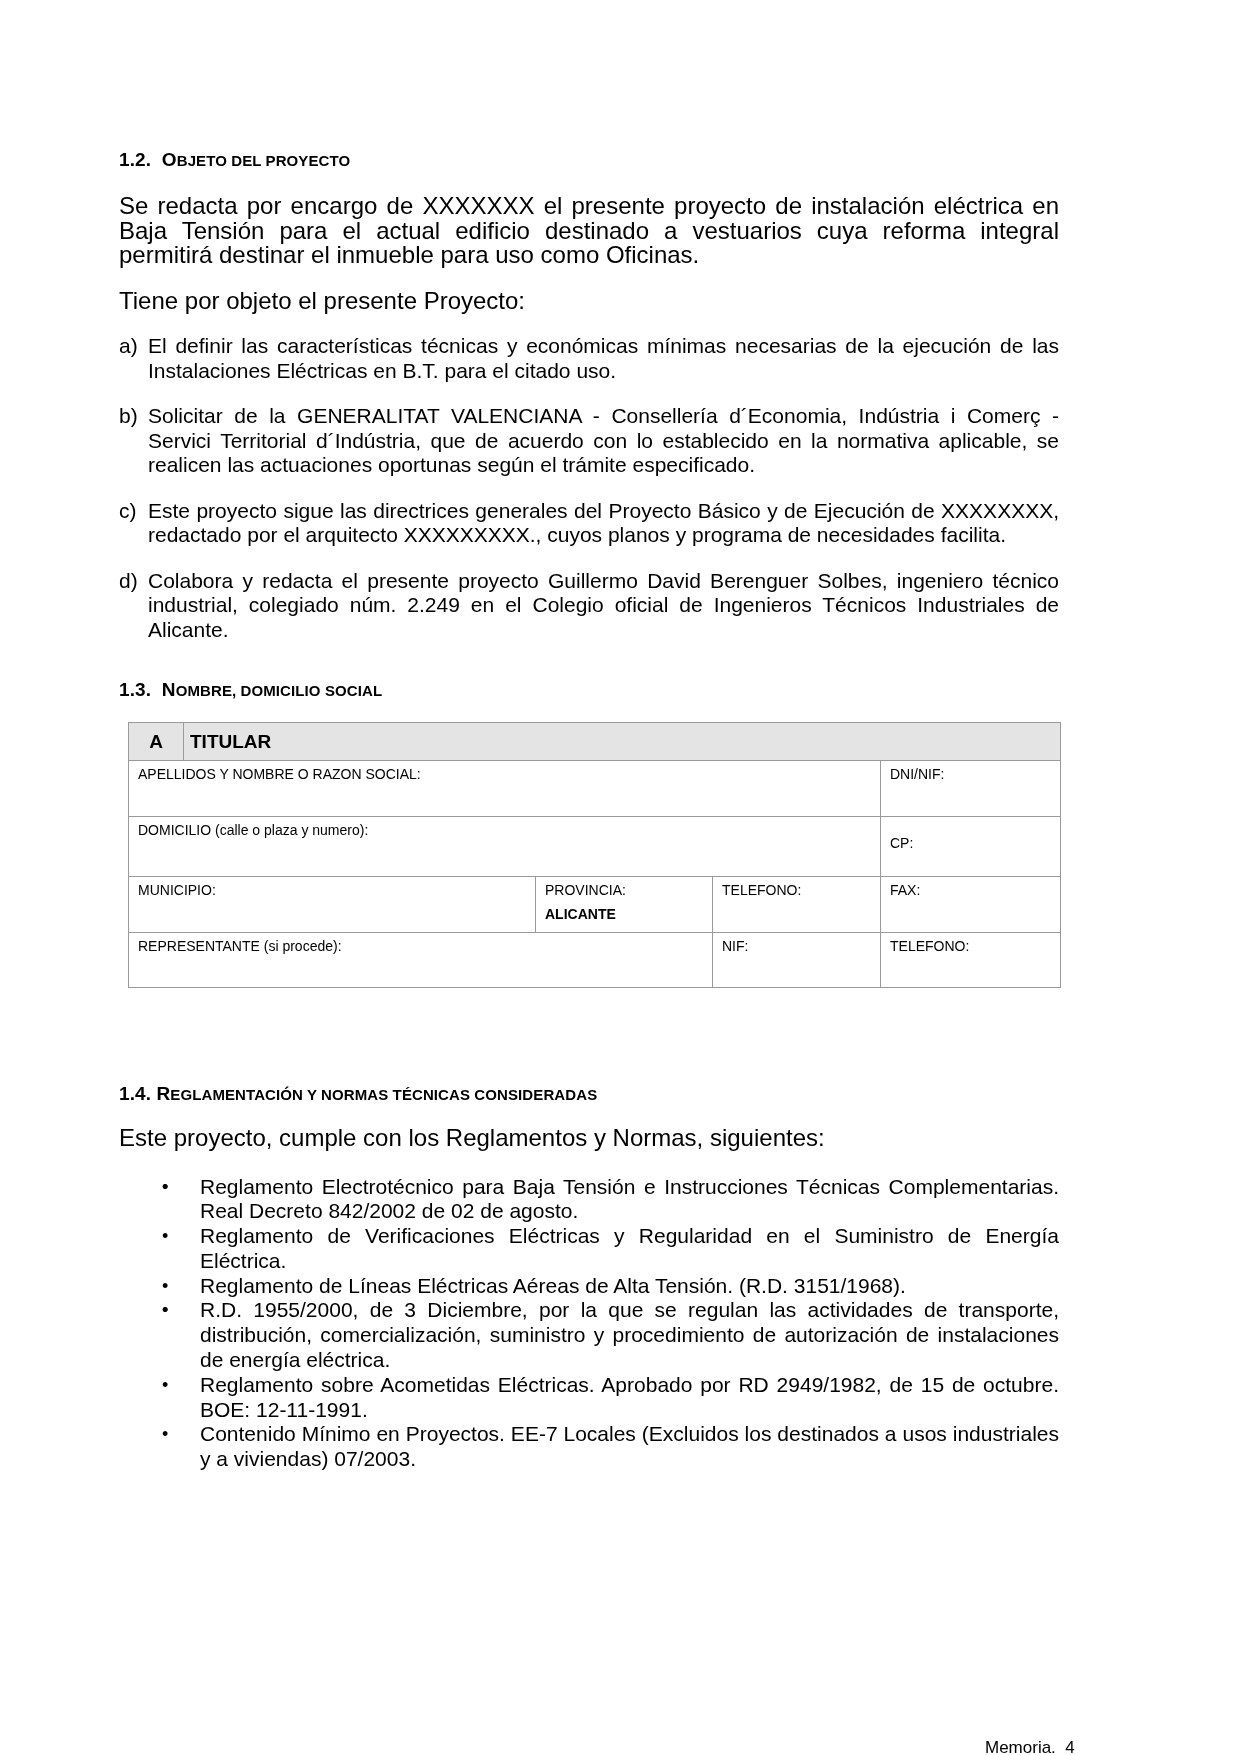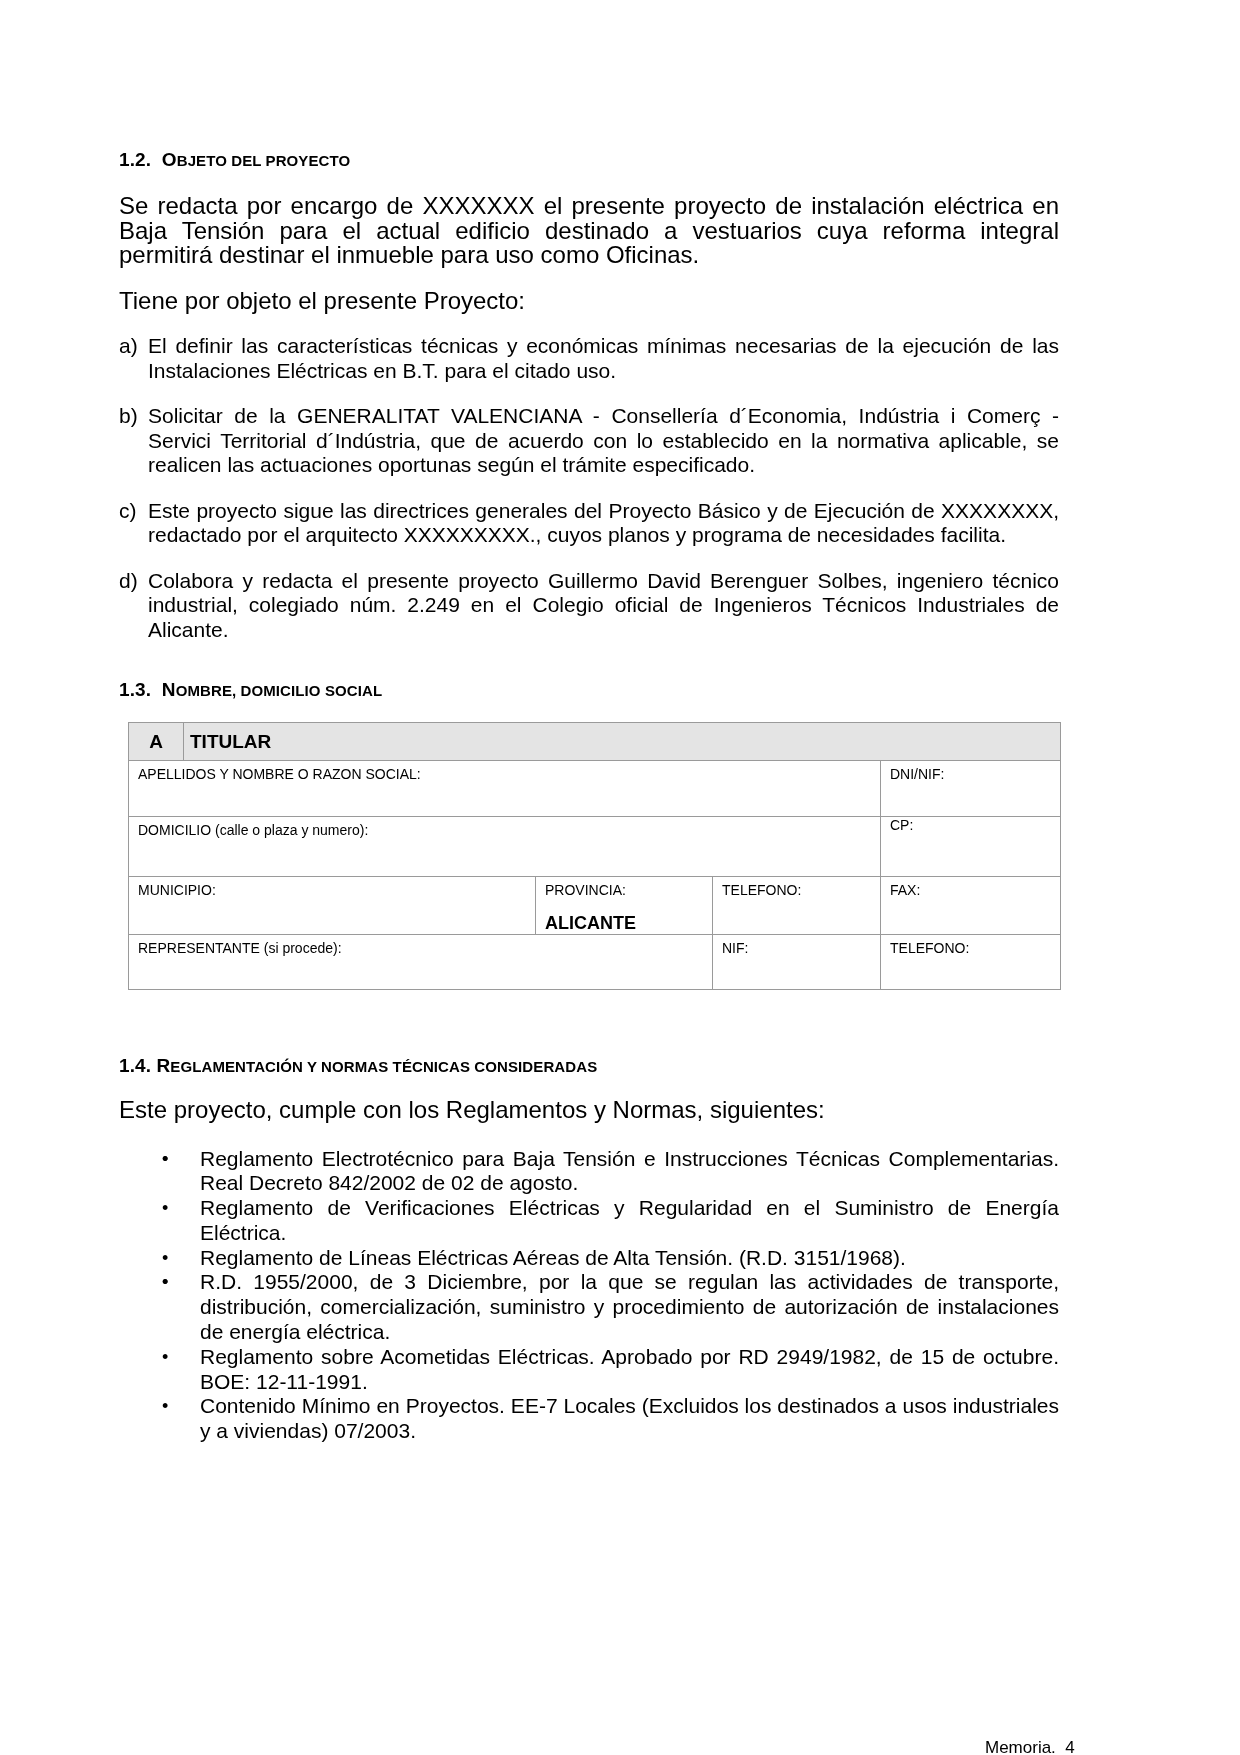--- a/index.html
+++ b/index.html
@@ -14,21 +14,21 @@
   .para { margin-top: 18px; }
   .item { position: relative; padding-left: 29px; font-size: 21px; line-height: 24.5px; text-align: justify; }
   .item .lbl { position: absolute; left: 0; top: 0; }
 
   table.form { border-collapse: collapse; width: 932px; margin-left: 9px; table-layout: fixed; }
   table.form td { border: 1.5px solid #9a9a9a; vertical-align: top; padding: 5px 9px 0 9px;
                   font-size: 14px; line-height: 17px; }
   table.form tr.head td { background: #e4e4e4; font-weight: bold; font-size: 19px;
                           height: 33px; vertical-align: middle; padding: 2px 6px; }
   table.form tr.head td.a { text-align: center; }
-  .val { display: block; font-weight: bold; font-size: 18px; line-height: 22px; margin-top: 13px; }
+  .val { display: block; font-weight: bold; font-size: 14px; line-height: 22px; margin-top: 4px; }
 
   ul.norms { list-style: none; margin: 0; padding: 0; }
   ul.norms li { position: relative; padding-left: 81px; font-size: 21px; line-height: 24.8px; text-align: justify; }
   ul.norms li .bullet { position: absolute; left: 43px; top: 0; font-size: 18px; }
 
   .footer { position: absolute; left: 985px; top: 1738px; font-size: 17px; }
 </style>
 </head>
 <body>
 
@@ -74,40 +74,40 @@
           <tr class="head">
         <td class="a">A</td>
         <td colspan="4">TITULAR</td>
       </tr>
       <tr style="height:56px">
         <td colspan="4"><span>APELLIDOS Y NOMBRE O RAZON SOCIAL:</span></td>
         <td><span>DNI/NIF:</span></td>
       </tr>
       <tr style="height:60px">
         <td colspan="4"><span>DOMICILIO (calle o plaza y numero):</span></td>
-        <td style="padding-top:0"><span>CP:</span></td>
+        <td style="padding-top:18px"><span>CP:</span></td>
       </tr>
       <tr style="height:56px">
         <td colspan="2"><span>MUNICIPIO:</span></td>
         <td>
           <span>PROVINCIA:</span>
           <span class="val">ALICANTE</span>
         </td>
         <td><span>TELEFONO:</span></td>
         <td><span>FAX:</span></td>
       </tr>
       <tr style="height:55px">
         <td colspan="3"><span>REPRESENTANTE (si procede):</span></td>
         <td><span>NIF:</span></td>
         <td><span>TELEFONO:</span></td>
       </tr>
     </tbody>
       </table>
 
-    <h2 class="h" style="margin-top:64px">
+    <h2 class="h" style="margin-top:94px">
       <span>1.4.</span>&nbsp;<span class="cap">R</span><span class="sc">EGLAMENTACIÓN Y NORMAS TÉCNICAS CONSIDERADAS</span>
     </h2>
     <p class="para" style="margin-top:19px">Este proyecto, cumple con los Reglamentos y Normas, siguientes:</p>
 
     <ul class="norms" style="margin-top:24px">
       <li><span class="bullet">•</span></li>
       <li><span class="bullet">•</span><span>Reglamento Electrotécnico para Baja Tensión e Instrucciones Técnicas Complementarias. Real Decreto 842/2002 de 02 de agosto.</span></li>
       <li><span class="bullet">•</span><span>Reglamento de Verificaciones Eléctricas y Regularidad en el Suministro de Energía Eléctrica.</span></li>
       <li><span class="bullet">•</span><span>Reglamento de Líneas Eléctricas Aéreas de Alta Tensión. (R.D. 3151/1968).</span></li>
       <li><span class="bullet">•</span></li>

